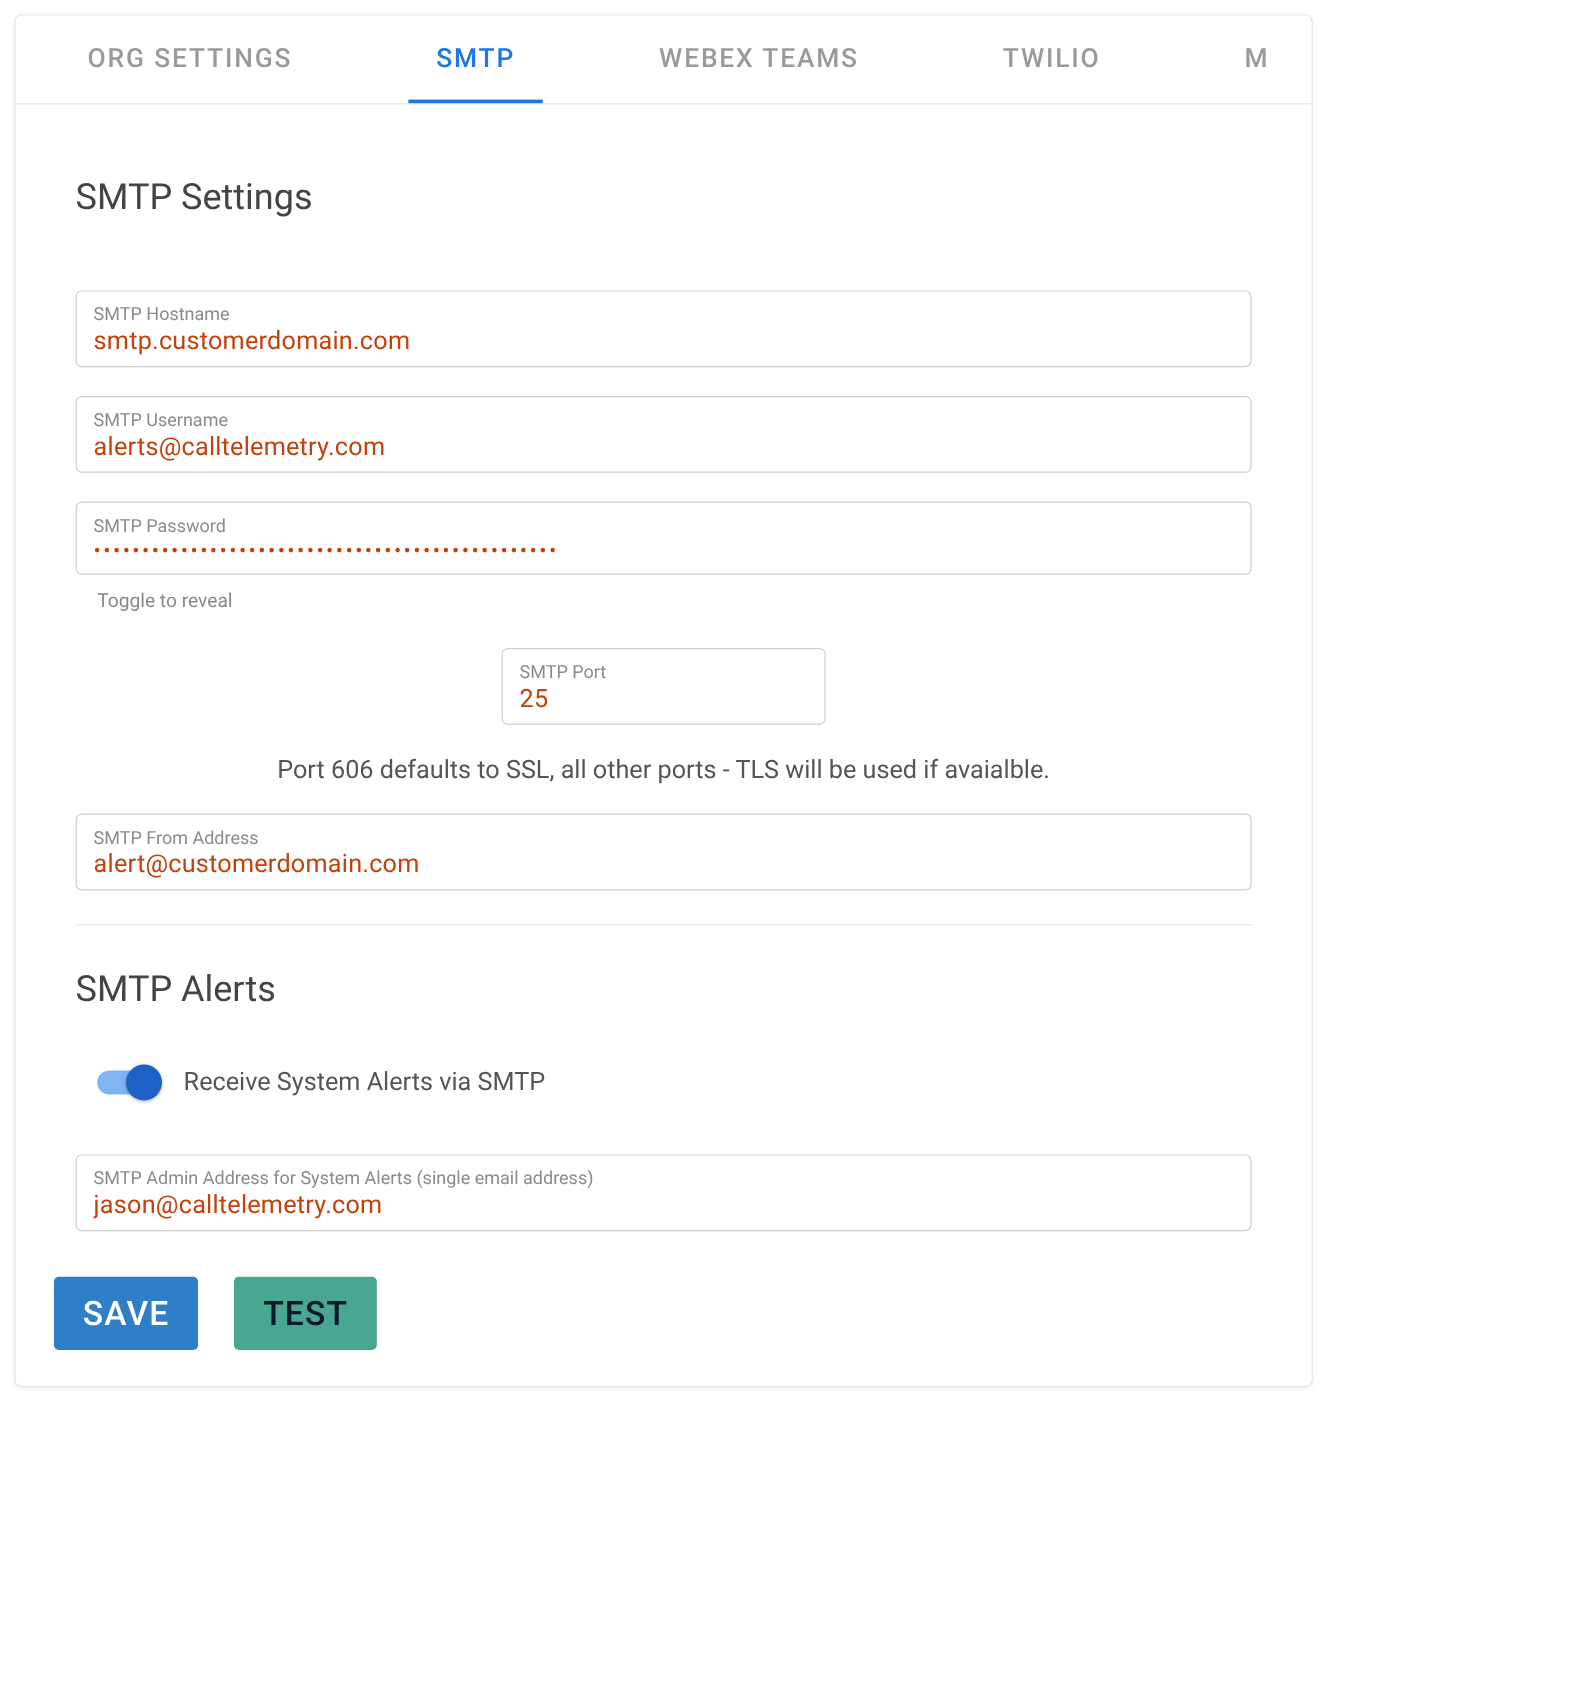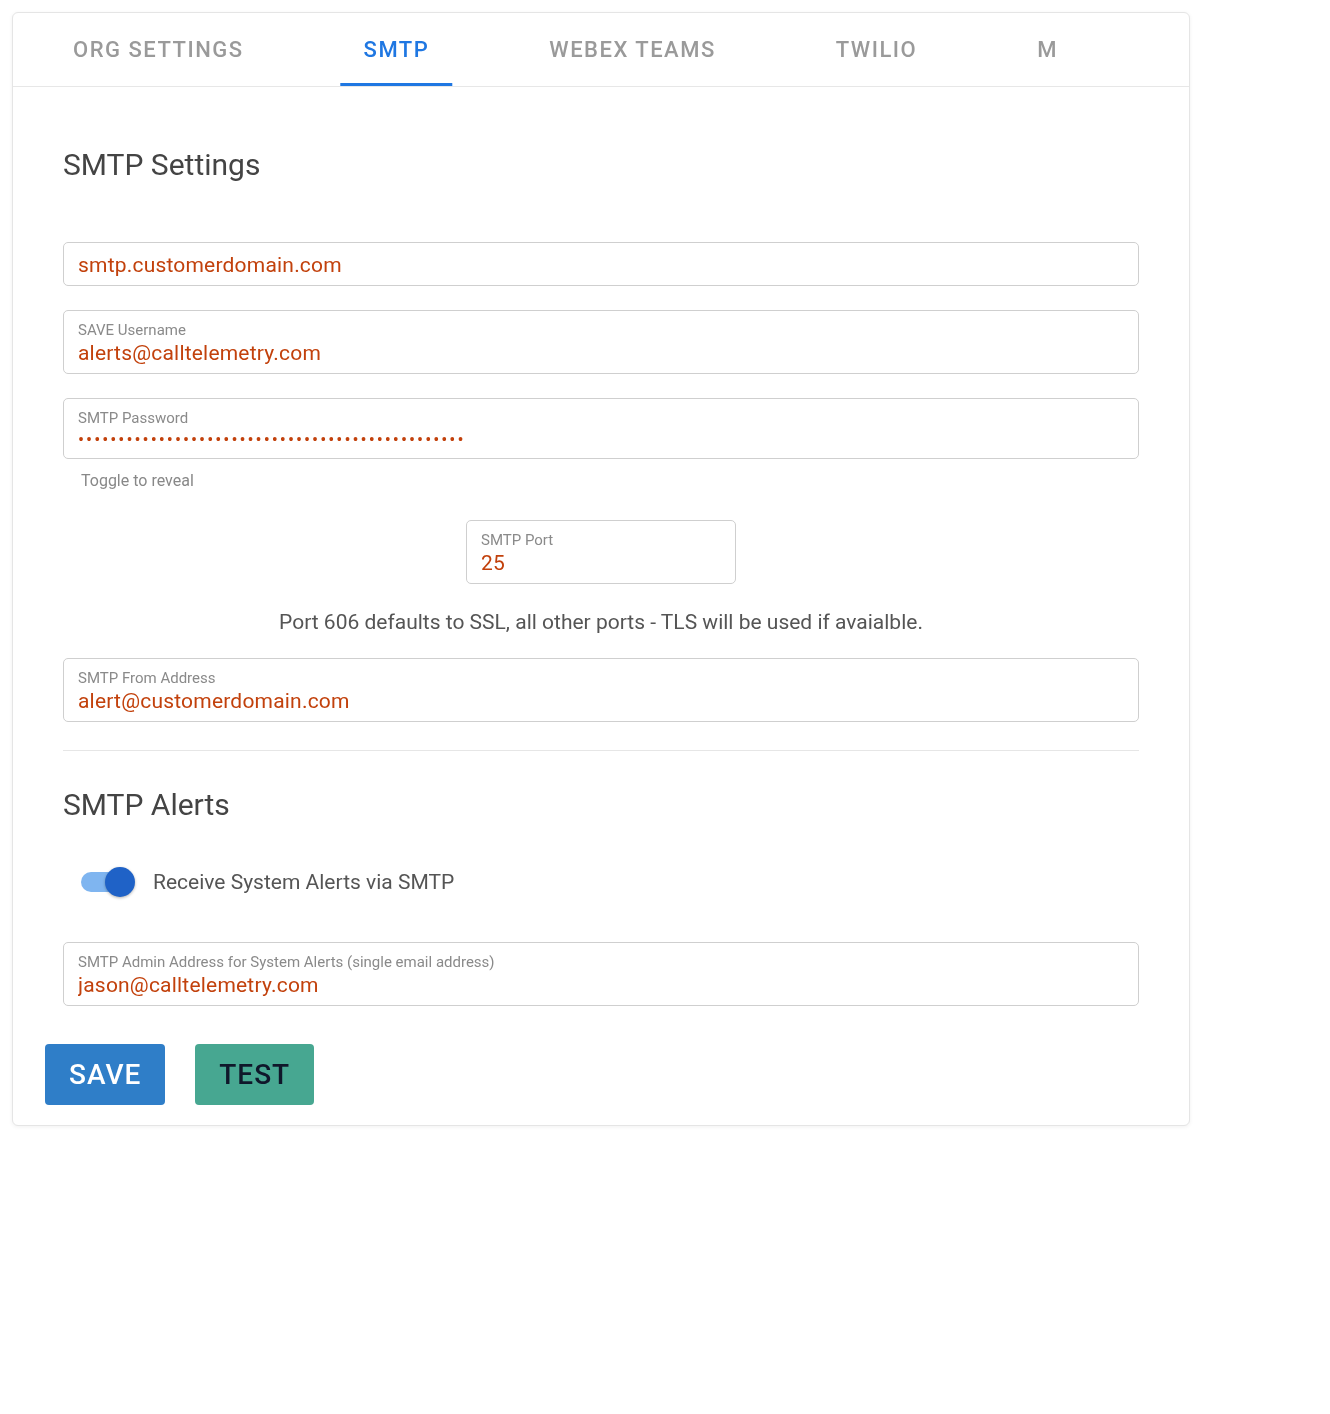--- a/index.html
+++ b/index.html
@@ -3,27 +3,28 @@
   <meta charset="utf-8">
   <style>
     * { box-sizing: border-box; margin: 0; padding: 0; }
     body {
       font-family: Roboto, "Helvetica Neue", Arial, sans-serif;
       background: #fff;
       color: #555;
       font-size: 16px;
     }
     .card {
-      width: 1178px;
+      width: 1082px;
       margin: 12px;
       border: 1px solid #e5e5e5;
       border-radius: 6px;
       box-shadow: 0 1px 4px rgba(0,0,0,0.06);
       background: #fff;
       overflow: hidden;
+      padding-bottom: 10px;
     }
     .tabs {
       display: flex;
       height: 74px;
       border-bottom: 1px solid #e7e7e7;
       padding: 0;
       align-items: stretch;
     }
     .tab {
       flex-shrink: 0;
@@ -178,25 +179,26 @@
     <div class="tab">WEBEX TEAMS</div>
     <div class="tab">TWILIO</div>
     <div class="tab" style="padding:0 0 0 60px;">M</div>
   </div>
 
   <div class="content">
 
     <h2 class="section-title">SMTP Settings</h2>
 
     <div class="mui-field">
+      <div class="label">SMTP Hostname</div>
       <input class="value" value="smtp.customerdomain.com" style="">
     </div>
 
     <div class="mui-field">
-      <div class="label">SAVE Username</div>
+      <div class="label">SMTP Username</div>
       <input class="value" value="alerts@calltelemetry.com" style="">
     </div>
 
     <div class="mui-field">
       <div class="label">SMTP Password</div>
       <input class="value pw" value="••••••••••••••••••••••••••••••••••••••••••••••••" style="">
     </div>
     <div class="hint">Toggle to reveal</div>
 
     <div class="row-port">

